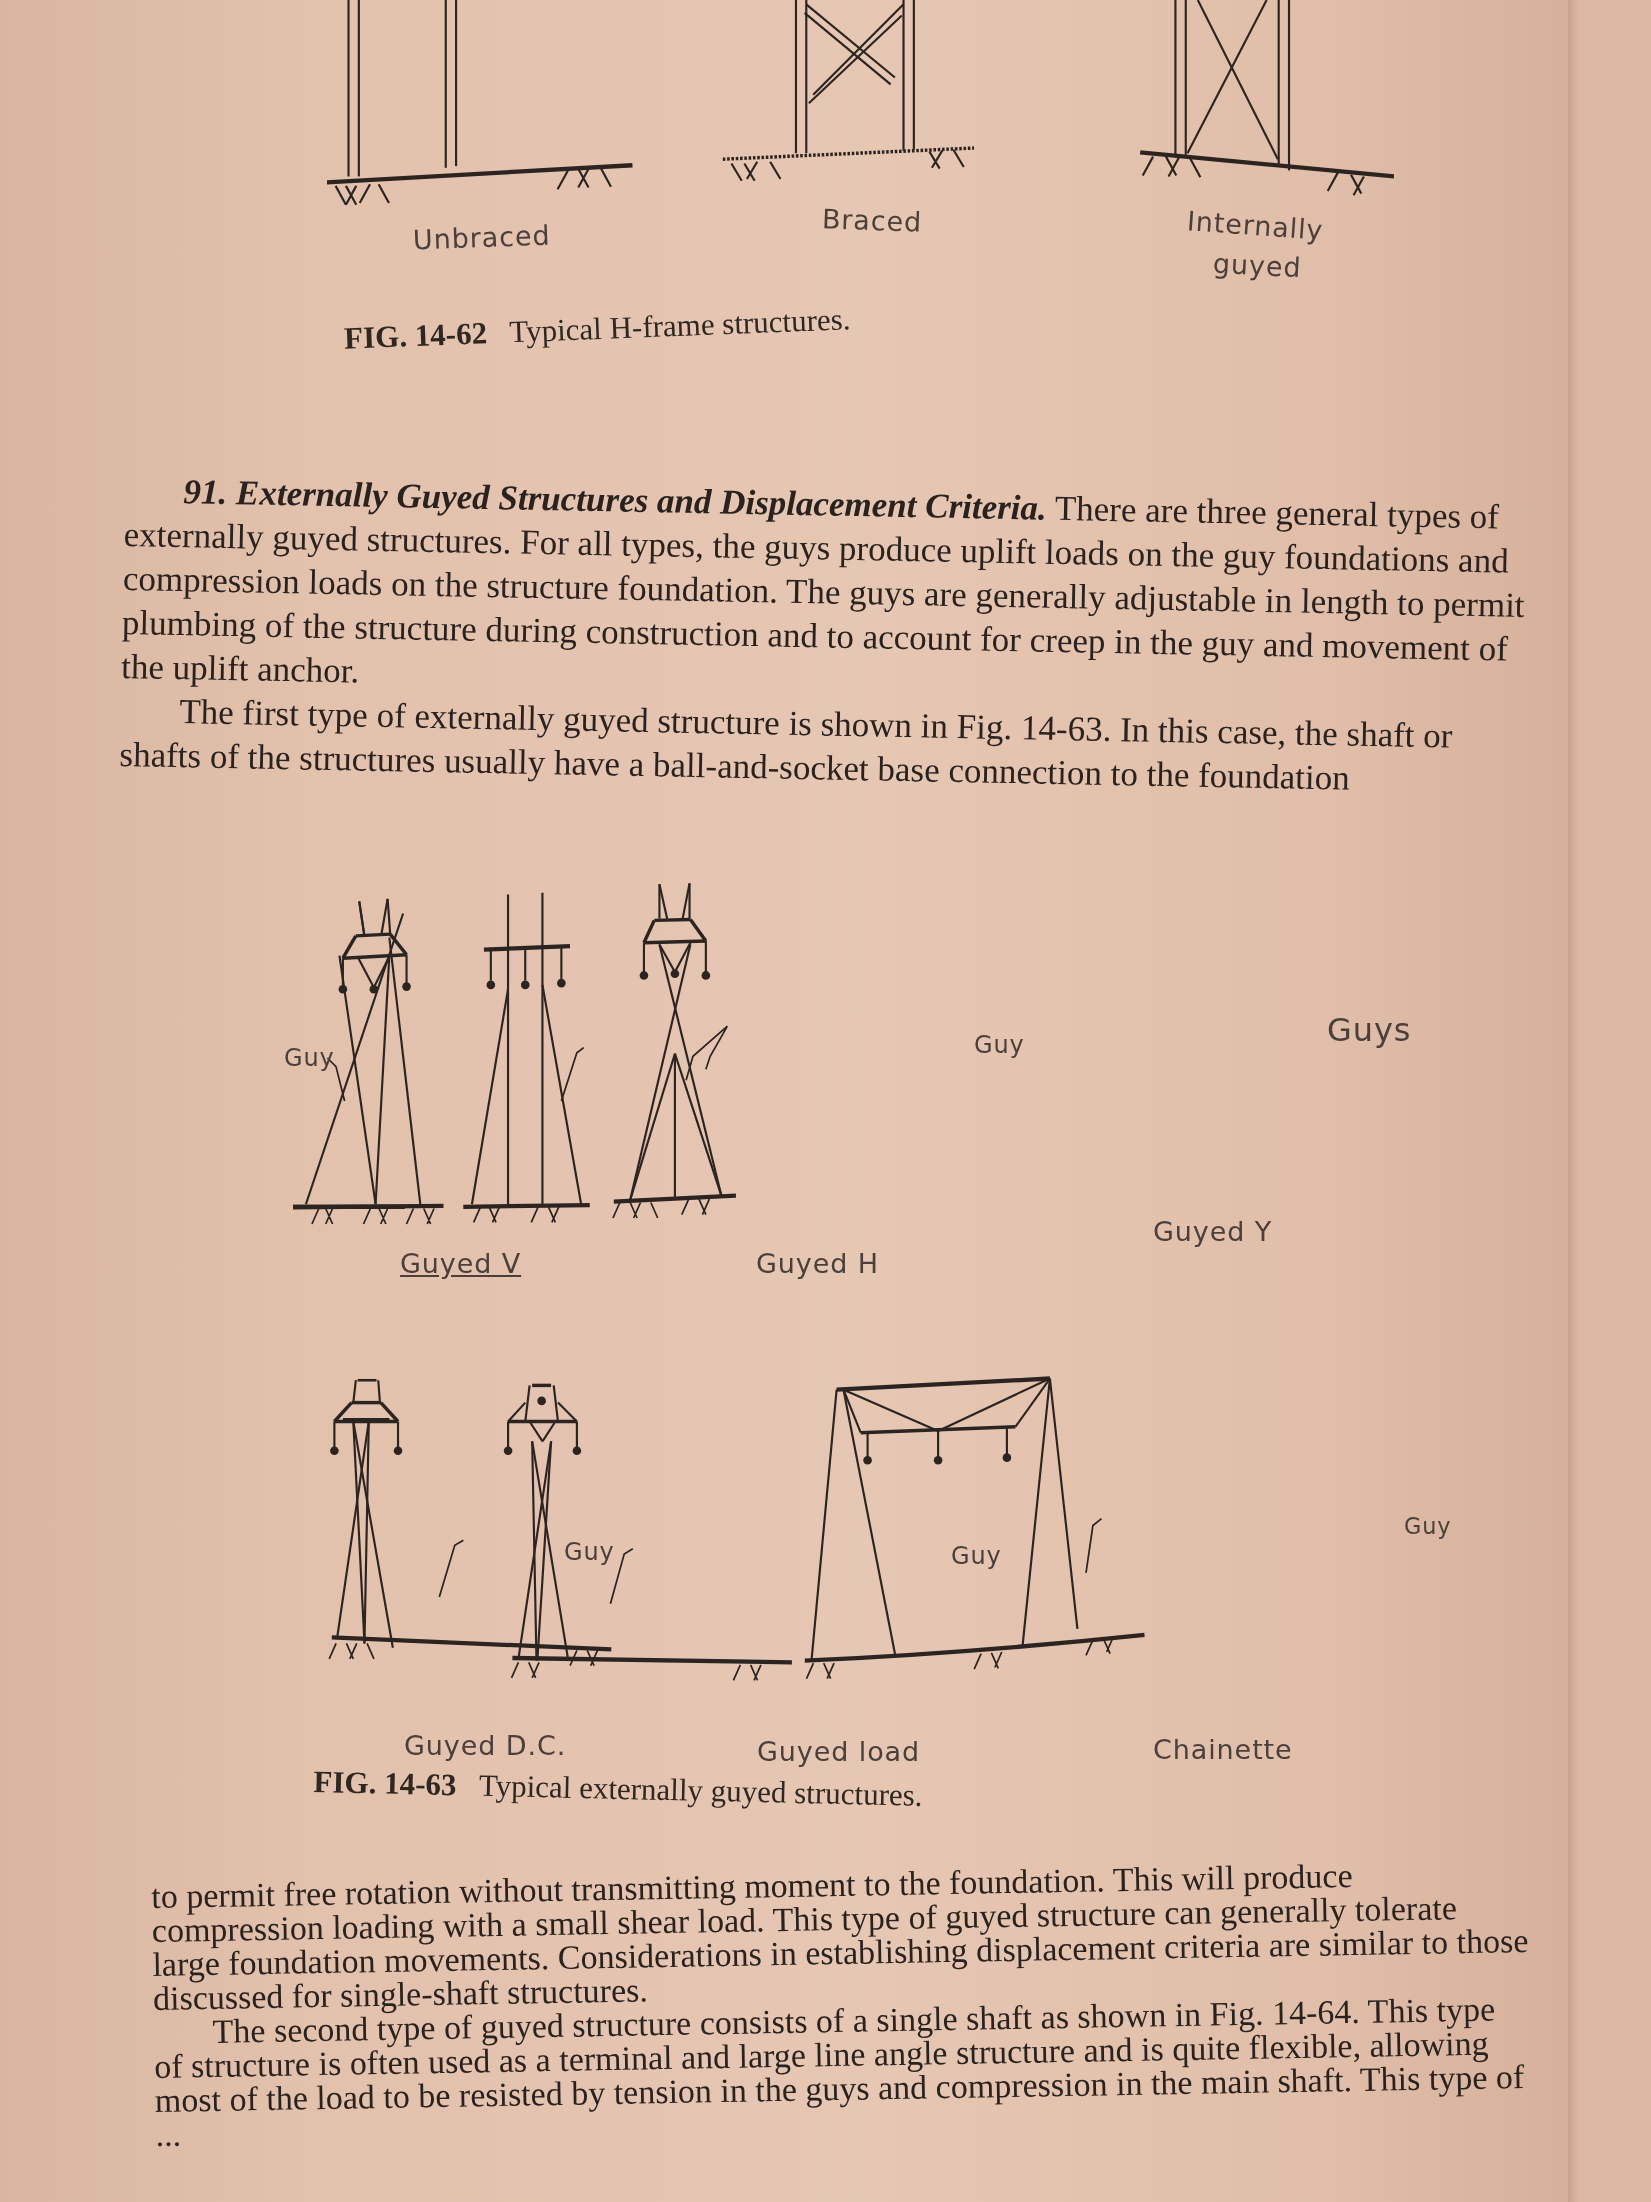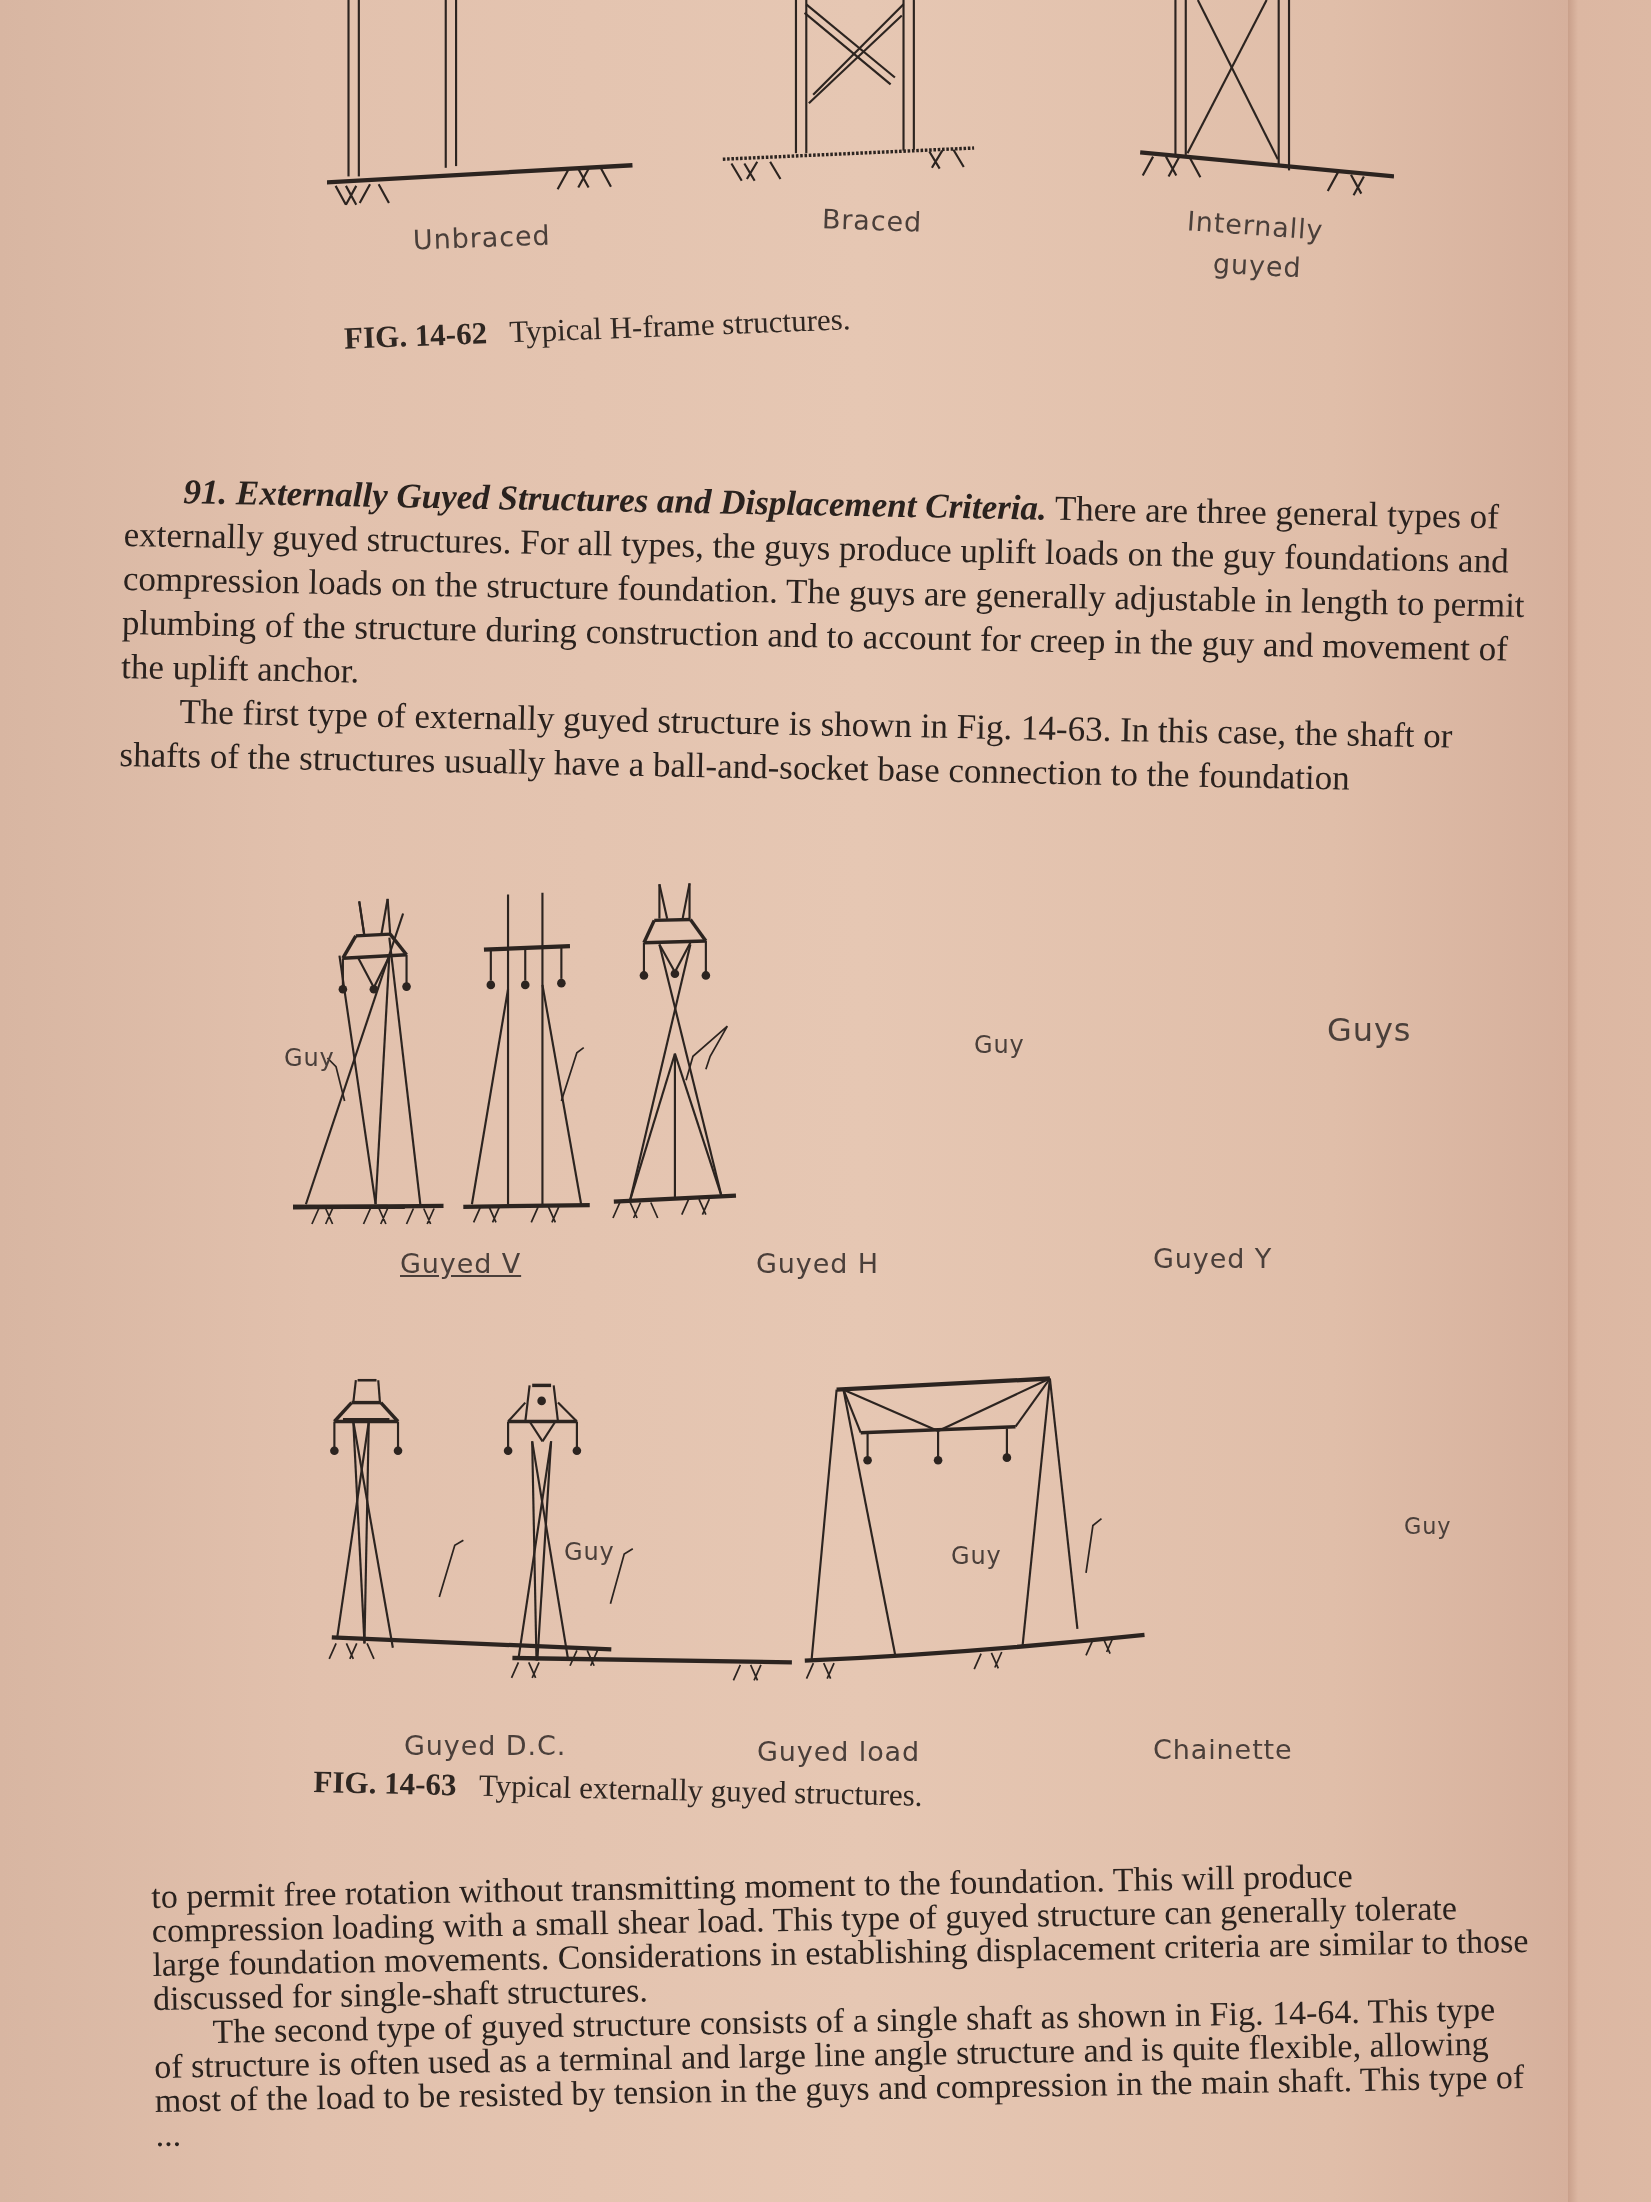--- a/index.html
+++ b/index.html
@@ -162,21 +162,21 @@
 
   <g stroke-width="2">
     <path d="M30 405 l-8 18 M38 405 l8 18 M46 405 l-8 18 M90 405 l-8 18 M100 405 l8 18 M110 405 l-8 18 M140 405 l-8 18 M152 405 l8 18 M164 405 l-8 18"></path>
     <path d="M218 403 l-8 18 M228 403 l8 18 M240 403 l-8 18 M285 403 l-8 18 M297 403 l8 18 M309 403 l-8 18"></path>
     <path d="M380 398 l-8 18 M392 398 l8 18 M404 398 l-8 18 M416 398 l8 18 M460 394 l-8 18 M472 394 l8 18 M484 394 l-8 18"></path>
   </g>
 </svg>
 
 <div class="fig-label" style="left:400px;top:1248px;text-decoration:underline;">Guyed V</div>
 <div class="fig-label" style="left:756px;top:1248px;">Guyed H</div>
-<div class="fig-label" style="left:1153px;top:1243px;text-align:right;">Guyed Y</div>
+<div class="fig-label" style="left:1153px;top:1216px;text-align:right;">Guyed Y</div>
 <div class="fig-label" style="left:284px;top:1044px;font-size:24px;">Guy</div>
 <div class="fig-label" style="left:974px;top:1031px;font-size:24px;">Guy</div>
 <div class="fig-label" style="left:1327px;top:1011px;font-size:32px;">Guys</div>
 
 <svg class="fig-bot" viewBox="0 0 1330 500">
   <g stroke-width="2.5">
 
     <line x1="45" y1="333" x2="370" y2="347" stroke-width="5"></line>
     <line x1="75" y1="34" x2="97" y2="34" stroke-width="3"></line>
     <line x1="73" y1="34" x2="70" y2="60"></line>

